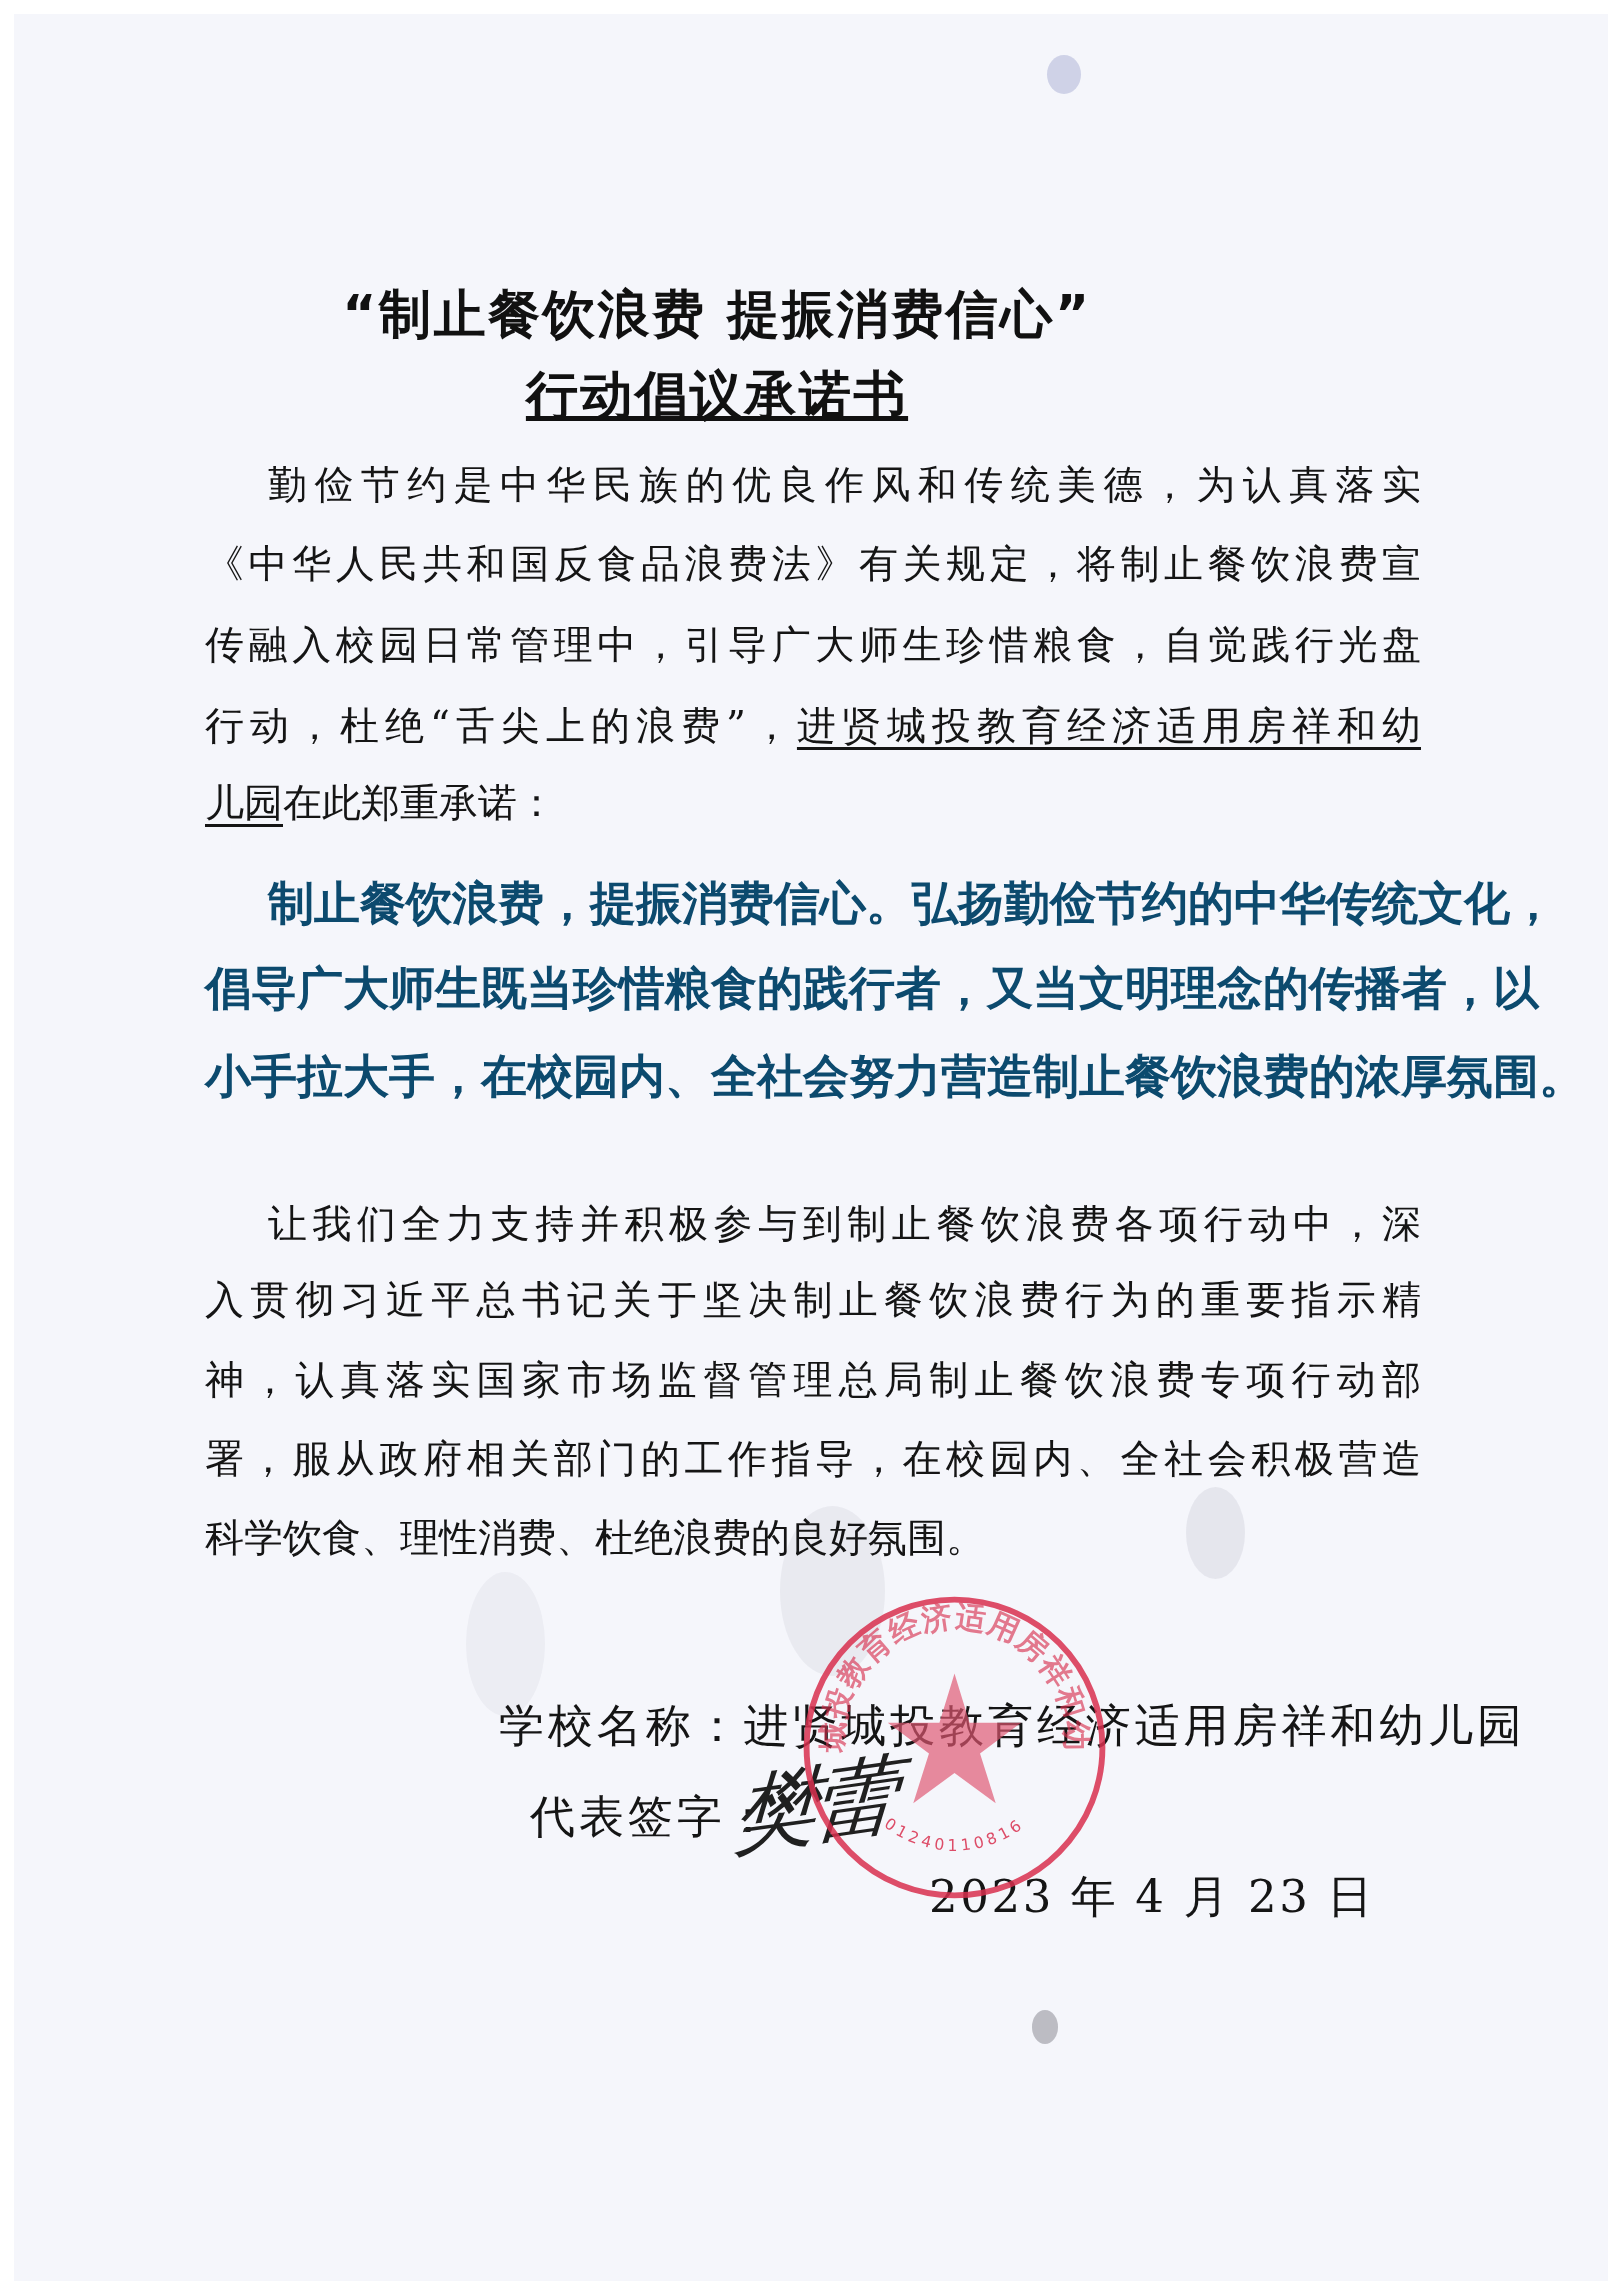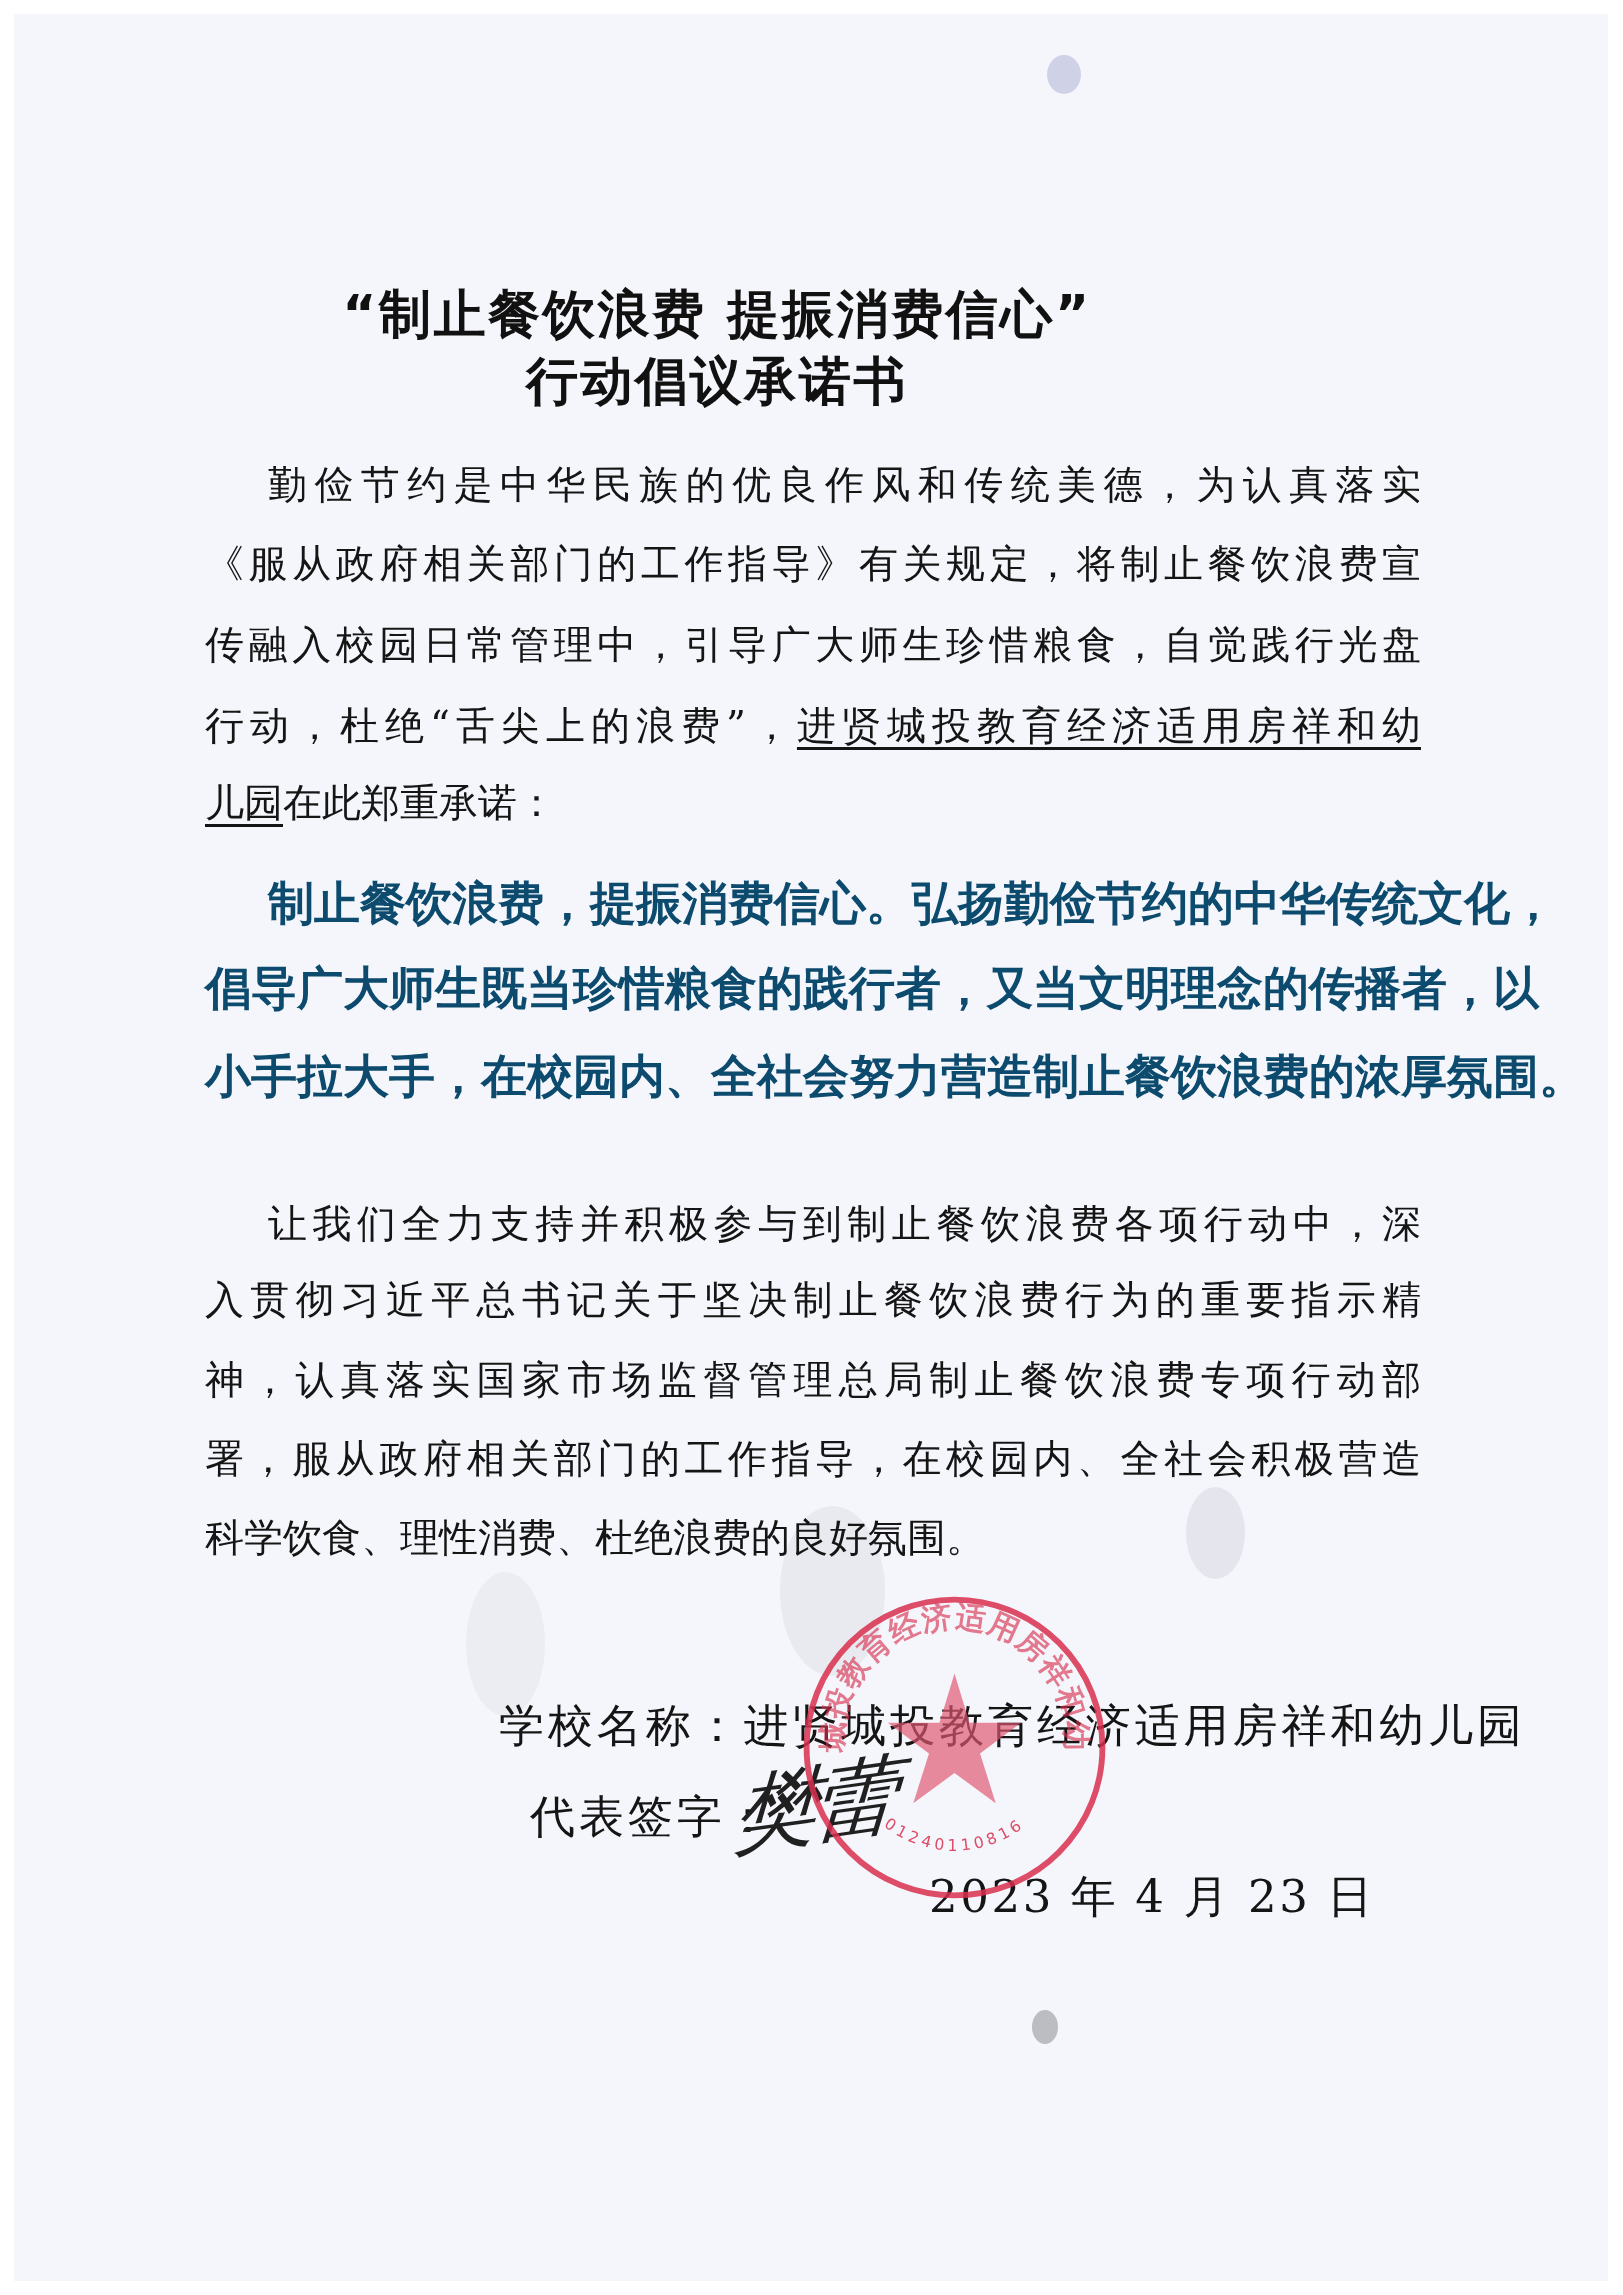--- a/index.html
+++ b/index.html
@@ -46,24 +46,24 @@
 
 <div class="page">
   <div class="smudge" style="left:1033px;top:41px;width:34px;height:39px;background:rgba(175,180,215,0.55);"></div>
   <div class="smudge" style="left:1018px;top:1996px;width:26px;height:34px;background:rgba(140,140,150,0.55);"></div>
   <div class="smudge" style="left:1172px;top:1473px;width:59px;height:92px;background:rgba(160,160,180,0.18);"></div>
   <div class="smudge" style="left:452px;top:1558px;width:79px;height:144px;background:rgba(170,170,190,0.12);"></div>
   <div class="smudge" style="left:766px;top:1492px;width:105px;height:170px;background:rgba(160,160,180,0.14);"></div>
 </div>
 
 <div class="title" style="top:280px;">“制止餐饮浪费  提振消费信心”</div>
-<div class="title" style="top:347px;">行动倡议承诺书</div>
+<div class="title" style="top:361px;text-decoration:underline;">行动倡议承诺书</div>
 
 <div class="line indent" style="top:452px;">勤俭节约是中华民族的优良作风和传统美德，为认真落实</div>
-<div class="line" style="top:531px;">《服从政府相关部门的工作指导》有关规定，将制止餐饮浪费宣</div>
+<div class="line" style="top:531px;">《中华人民共和国反食品浪费法》有关规定，将制止餐饮浪费宣</div>
 <div class="line" style="top:612px;">传融入校园日常管理中，引导广大师生珍惜粮食，自觉践行光盘</div>
 <div class="line" style="top:693px;">
   <span>行动，杜绝“舌尖上的浪费”，</span><span class="u">进贤城投教育经济适用房祥和幼</span>
 </div>
 <div class="line last" style="top:770px;">
   <span class="u">儿园</span><span>在此郑重承诺：</span>
 </div>
 
 <div class="line bold indent" style="top:871px;">制止餐饮浪费，提振消费信心。弘扬勤俭节约的中华传统文化，</div>
 <div class="line bold" style="top:956px;">倡导广大师生既当珍惜粮食的践行者，又当文明理念的传播者，以</div>

